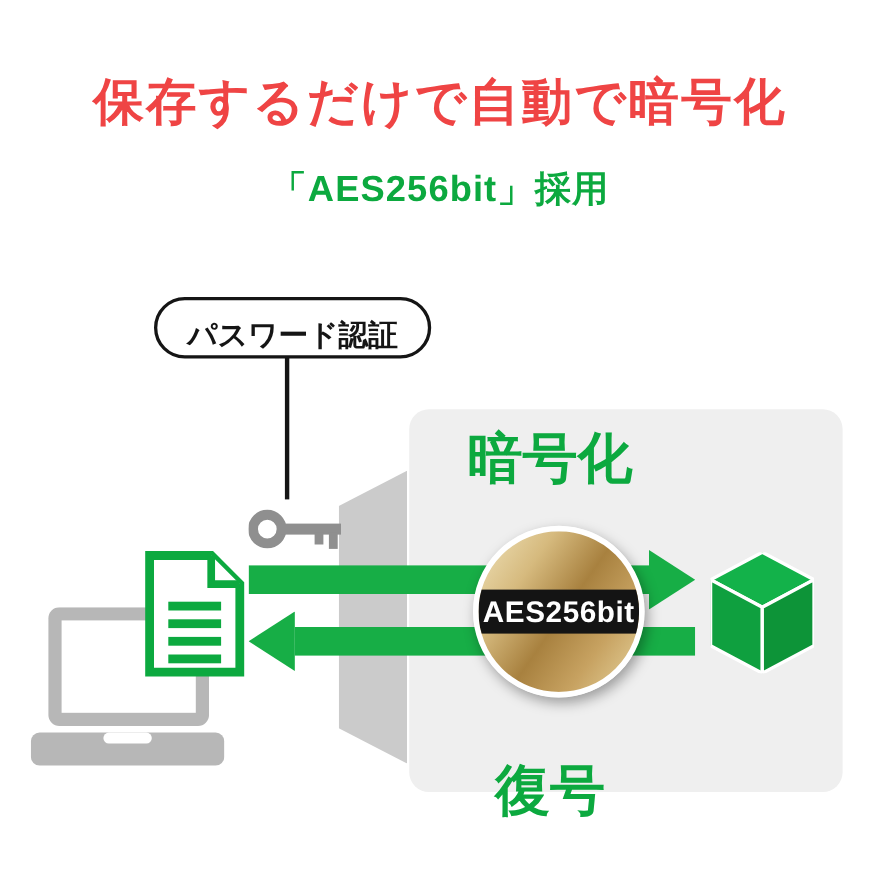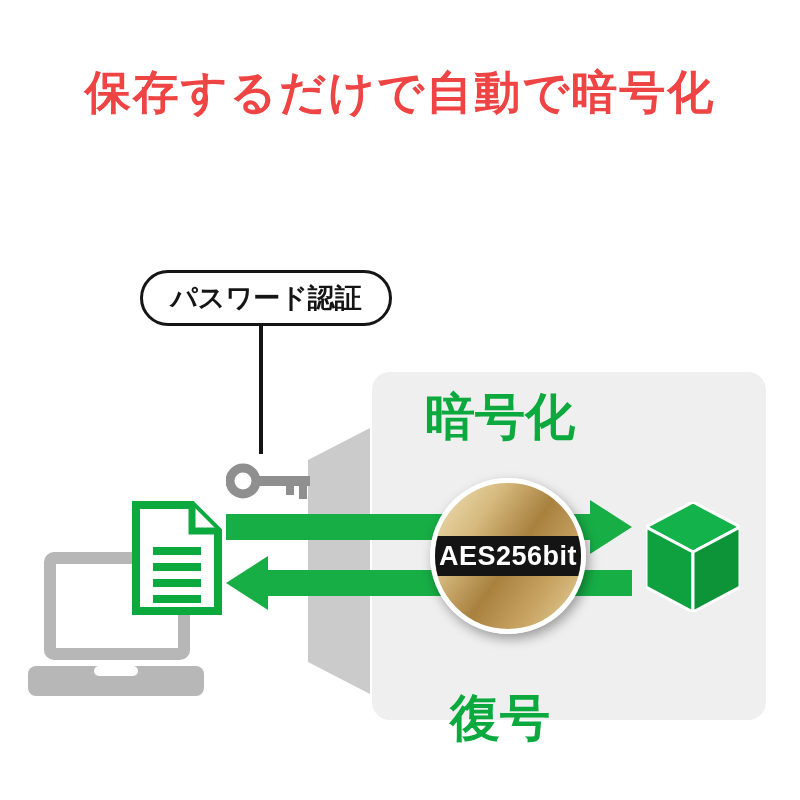--- a/index.html
+++ b/index.html
@@ -31,21 +31,21 @@
     letter-spacing: 1px;
   }
 
   
   .callout {
     left: 140px; top: 270px;
     width: 246px; height: 50px;
     background: #ffffff;
     border: 3px solid #151515;
     border-radius: 30px;
-    display: flex; align-items: center; justify-content: center;
+    display: flex; align-items: flex-end; justify-content: center;
     font-size: 27px;
     font-weight: bold;
     color: #151515;
     z-index: 30;
   }
   .callout-line {
     left: 259px; top: 322px;
     width: 4px; height: 132px;
     background: #151515;
     z-index: 29;
@@ -106,20 +106,21 @@
     font-weight: bold;
     letter-spacing: 0.5px;
   }
 </style>
 </head>
 <body>
 
 <div class="stage">
 
   <div class="abs title">保存するだけで自動で暗号化</div>
+  <div class="abs subtitle">「AES256bit」採用</div>
 
   <div class="abs panel"></div>
   <div class="abs encrypt-label">暗号化</div>
   <div class="abs decrypt-label">復号</div>
 
   <svg class="abs door" viewBox="0 0 62 266">
     <polygon points="0,32 62,0 62,266 0,234" fill="#CBCBCB"></polygon>
   </svg>
 
   <svg class="abs laptop" viewBox="0 0 176 146">

